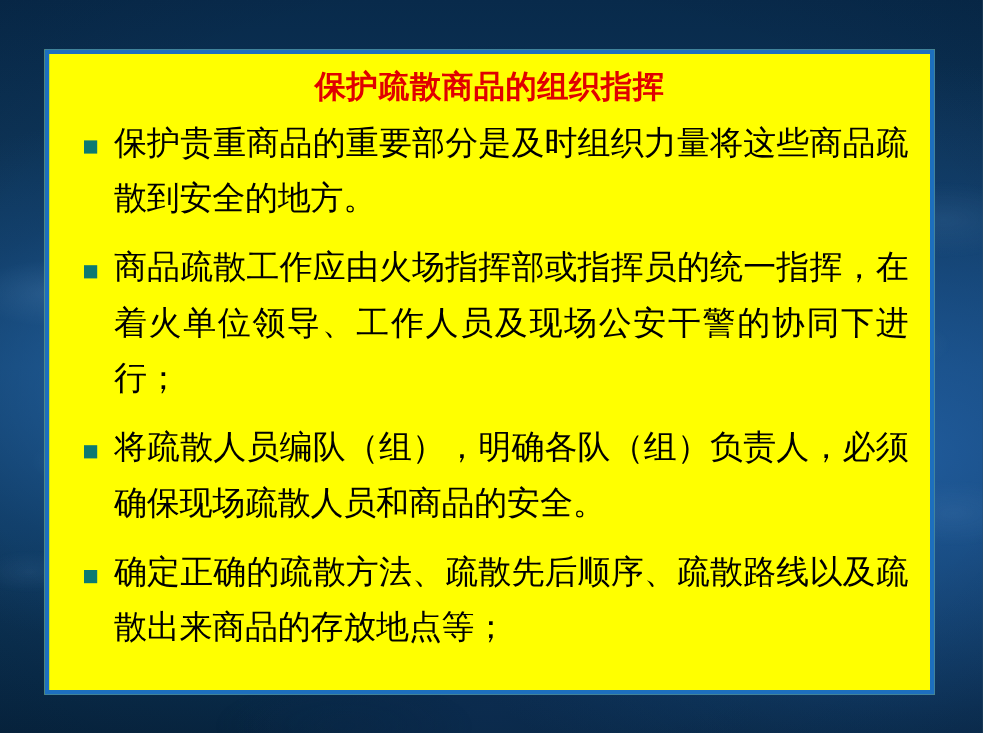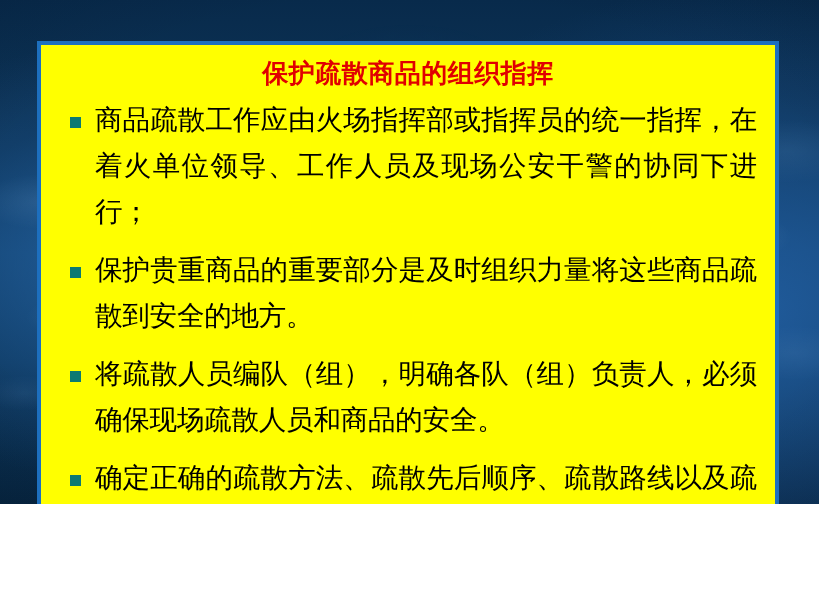--- a/index.html
+++ b/index.html
@@ -9,21 +9,21 @@
   body {
     width: 819px;
     height: 611px;
     overflow: hidden;
     font-family: "DejaVu Sans", "Liberation Sans", sans-serif;
   }
 
   #slide {
     position: relative;
     width: 819px;
-    height: 504px;
+    height: 611px;
     background-color: #0b2f52;
     overflow: hidden;
   }
 
   
   #bg-base {
     position: absolute;
     inset: 0;
     background:
       radial-gradient(ellipse 420px 300px at 16% 52%, rgba(40,104,170,0.75) 0%, rgba(30,84,145,0.25) 48%, rgba(0,0,0,0) 74%),
@@ -126,26 +126,26 @@
 
   <div id="panel">
     <div id="panel-inner">
 
       <h1 id="slide-title">保护疏散商品的组织指挥</h1>
 
       <ul class="bullet-list">
 
         <li class="bullet-item">
           <span class="bullet-marker"></span>
-          <span class="bullet-text">商品疏散工作应由火场指挥部或指挥员的统一指挥，在着火单位领导、工作人员及现场公安干警的协同下进行；</span>
+          <span class="bullet-text">保护贵重商品的重要部分是及时组织力量将这些商品疏散到安全的地方。</span>
         </li>
 
         <li class="bullet-item">
           <span class="bullet-marker"></span>
-          <span class="bullet-text">保护贵重商品的重要部分是及时组织力量将这些商品疏散到安全的地方。</span>
+          <span class="bullet-text">商品疏散工作应由火场指挥部或指挥员的统一指挥，在着火单位领导、工作人员及现场公安干警的协同下进行；</span>
         </li>
 
         <li class="bullet-item">
           <span class="bullet-marker"></span>
           <span class="bullet-text">将疏散人员编队（组），明确各队（组）负责人，必须确保现场疏散人员和商品的安全。</span>
         </li>
 
         <li class="bullet-item">
           <span class="bullet-marker"></span>
           <span class="bullet-text">确定正确的疏散方法、疏散先后顺序、疏散路线以及疏散出来商品的存放地点等；</span>

